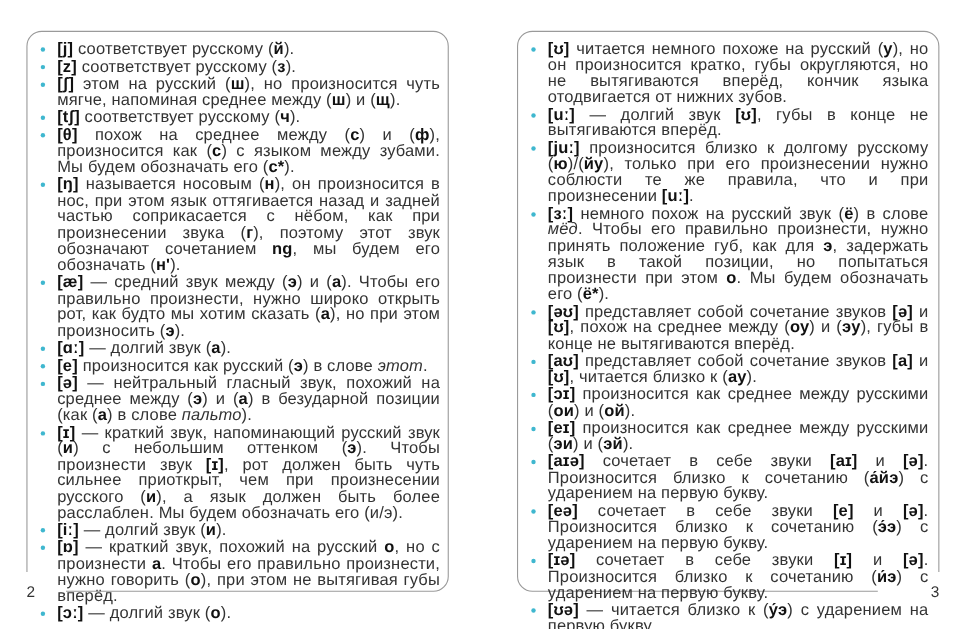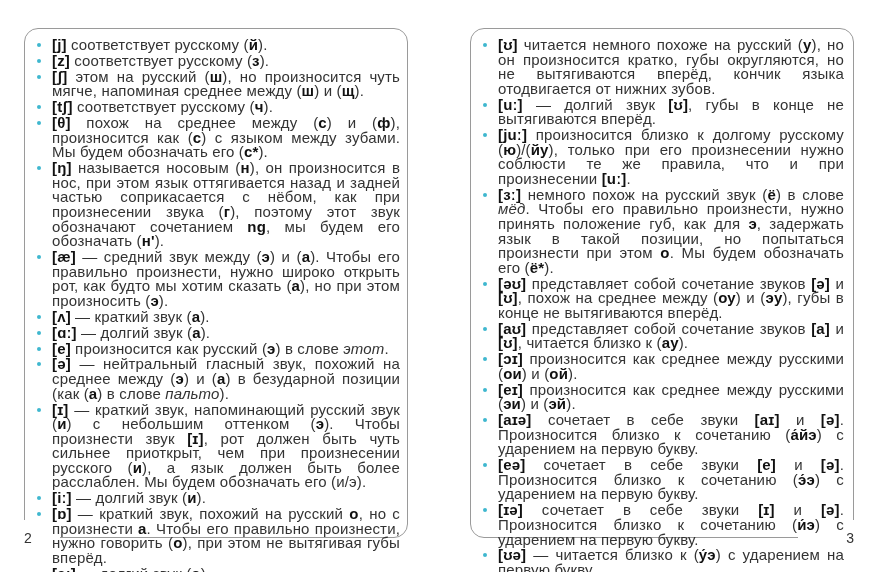--- a/index.html
+++ b/index.html
@@ -69,21 +69,20 @@
   <span class="page-number">2</span>
   <div class="content">
     <ul class="items">
         <li class="item"><span class="bullet" style="background: rgb(63, 183, 207);"></span><span class="sym">[j]</span><span> соответствует русскому (</span><b>й</b><span>).</span></li>
         <li class="item"><span class="bullet" style="background: rgb(63, 183, 207);"></span><span class="sym">[z]</span><span> соответствует русскому (</span><b>з</b><span>).</span></li>
         <li class="item"><span class="bullet" style="background: rgb(63, 183, 207);"></span><span class="sym">[ʃ]</span><span> этом на русский (</span><b>ш</b><span>), но произносится чуть мягче, напоминая среднее между (</span><b>ш</b><span>) и (</span><b>щ</b><span>).</span></li>
         <li class="item"><span class="bullet" style="background: rgb(63, 183, 207);"></span><span class="sym">[tʃ]</span><span> соответствует русскому (</span><b>ч</b><span>).</span></li>
         <li class="item"><span class="bullet" style="background: rgb(63, 183, 207);"></span><span class="sym">[θ]</span><span> похож на среднее между (</span><b>с</b><span>) и (</span><b>ф</b><span>), произносится как (</span><b>с</b><span>) с языком между зубами. Мы будем обозначать его (</span><b>с*</b><span>).</span></li>
         <li class="item"><span class="bullet" style="background: rgb(63, 183, 207);"></span><span class="sym">[ŋ]</span><span> называется носовым (</span><b>н</b><span>), он произносится в нос, при этом язык оттягивается назад и задней частью соприкасается с нёбом, как при произнесении звука (</span><b>г</b><span>), поэтому этот звук обозначают сочетанием </span><b>ng</b><span>, мы будем его обозначать (</span><b>н'</b><span>).</span></li>
         <li class="item"><span class="bullet" style="background: rgb(63, 183, 207);"></span><span class="sym">[æ]</span><span> — средний звук между (</span><b>э</b><span>) и (</span><b>а</b><span>). Чтобы его правильно произнести, нужно широко открыть рот, как будто мы хотим сказать (</span><b>а</b><span>), но при этом произносить (</span><b>э</b><span>).</span></li>
-        <li class="item"><span class="bullet" style="background: rgb(63, 183, 207);"></span><span class="sym">[ʌ]</span><span> — краткий звук (</span><b>а</b><span>).</span></li>
         <li class="item"><span class="bullet" style="background: rgb(63, 183, 207);"></span><span class="sym">[ɑː]</span><span> — долгий звук (</span><b>а</b><span>).</span></li>
         <li class="item"><span class="bullet" style="background: rgb(63, 183, 207);"></span><span class="sym">[e]</span><span> произносится как русский (</span><b>э</b><span>) в слове </span><i>этот</i><span>.</span></li>
         <li class="item"><span class="bullet" style="background: rgb(63, 183, 207);"></span><span class="sym">[ə]</span><span> — нейтральный гласный звук, похожий на среднее между (</span><b>э</b><span>) и (</span><b>а</b><span>) в безударной позиции (как (</span><b>а</b><span>) в слове </span><i>пальто</i><span>).</span></li>
         <li class="item"><span class="bullet" style="background: rgb(63, 183, 207);"></span><span class="sym">[ɪ]</span><span> — краткий звук, напоминающий русский звук (</span><b>и</b><span>) с небольшим оттенком (</span><b>э</b><span>). Чтобы произнести звук </span><b>[ɪ]</b><span>, рот должен быть чуть сильнее приоткрыт, чем при произнесении русского (</span><b>и</b><span>), а язык должен быть более расслаблен. Мы будем обозначать его (и/э).</span></li>
         <li class="item"><span class="bullet" style="background: rgb(63, 183, 207);"></span><span class="sym">[iː]</span><span> — долгий звук (</span><b>и</b><span>).</span></li>
         <li class="item"><span class="bullet" style="background: rgb(63, 183, 207);"></span><span class="sym">[ɒ]</span><span> — краткий звук, похожий на русский </span><b>о</b><span>, но с произнести </span><b>а</b><span>. Чтобы его правильно произнести, нужно говорить (</span><b>о</b><span>), при этом не вытягивая губы вперёд.</span></li>
         <li class="item"><span class="bullet" style="background: rgb(63, 183, 207);"></span><span class="sym">[ɔː]</span><span> — долгий звук (</span><b>о</b><span>).</span></li>
       </ul>
   </div>
 </div>

